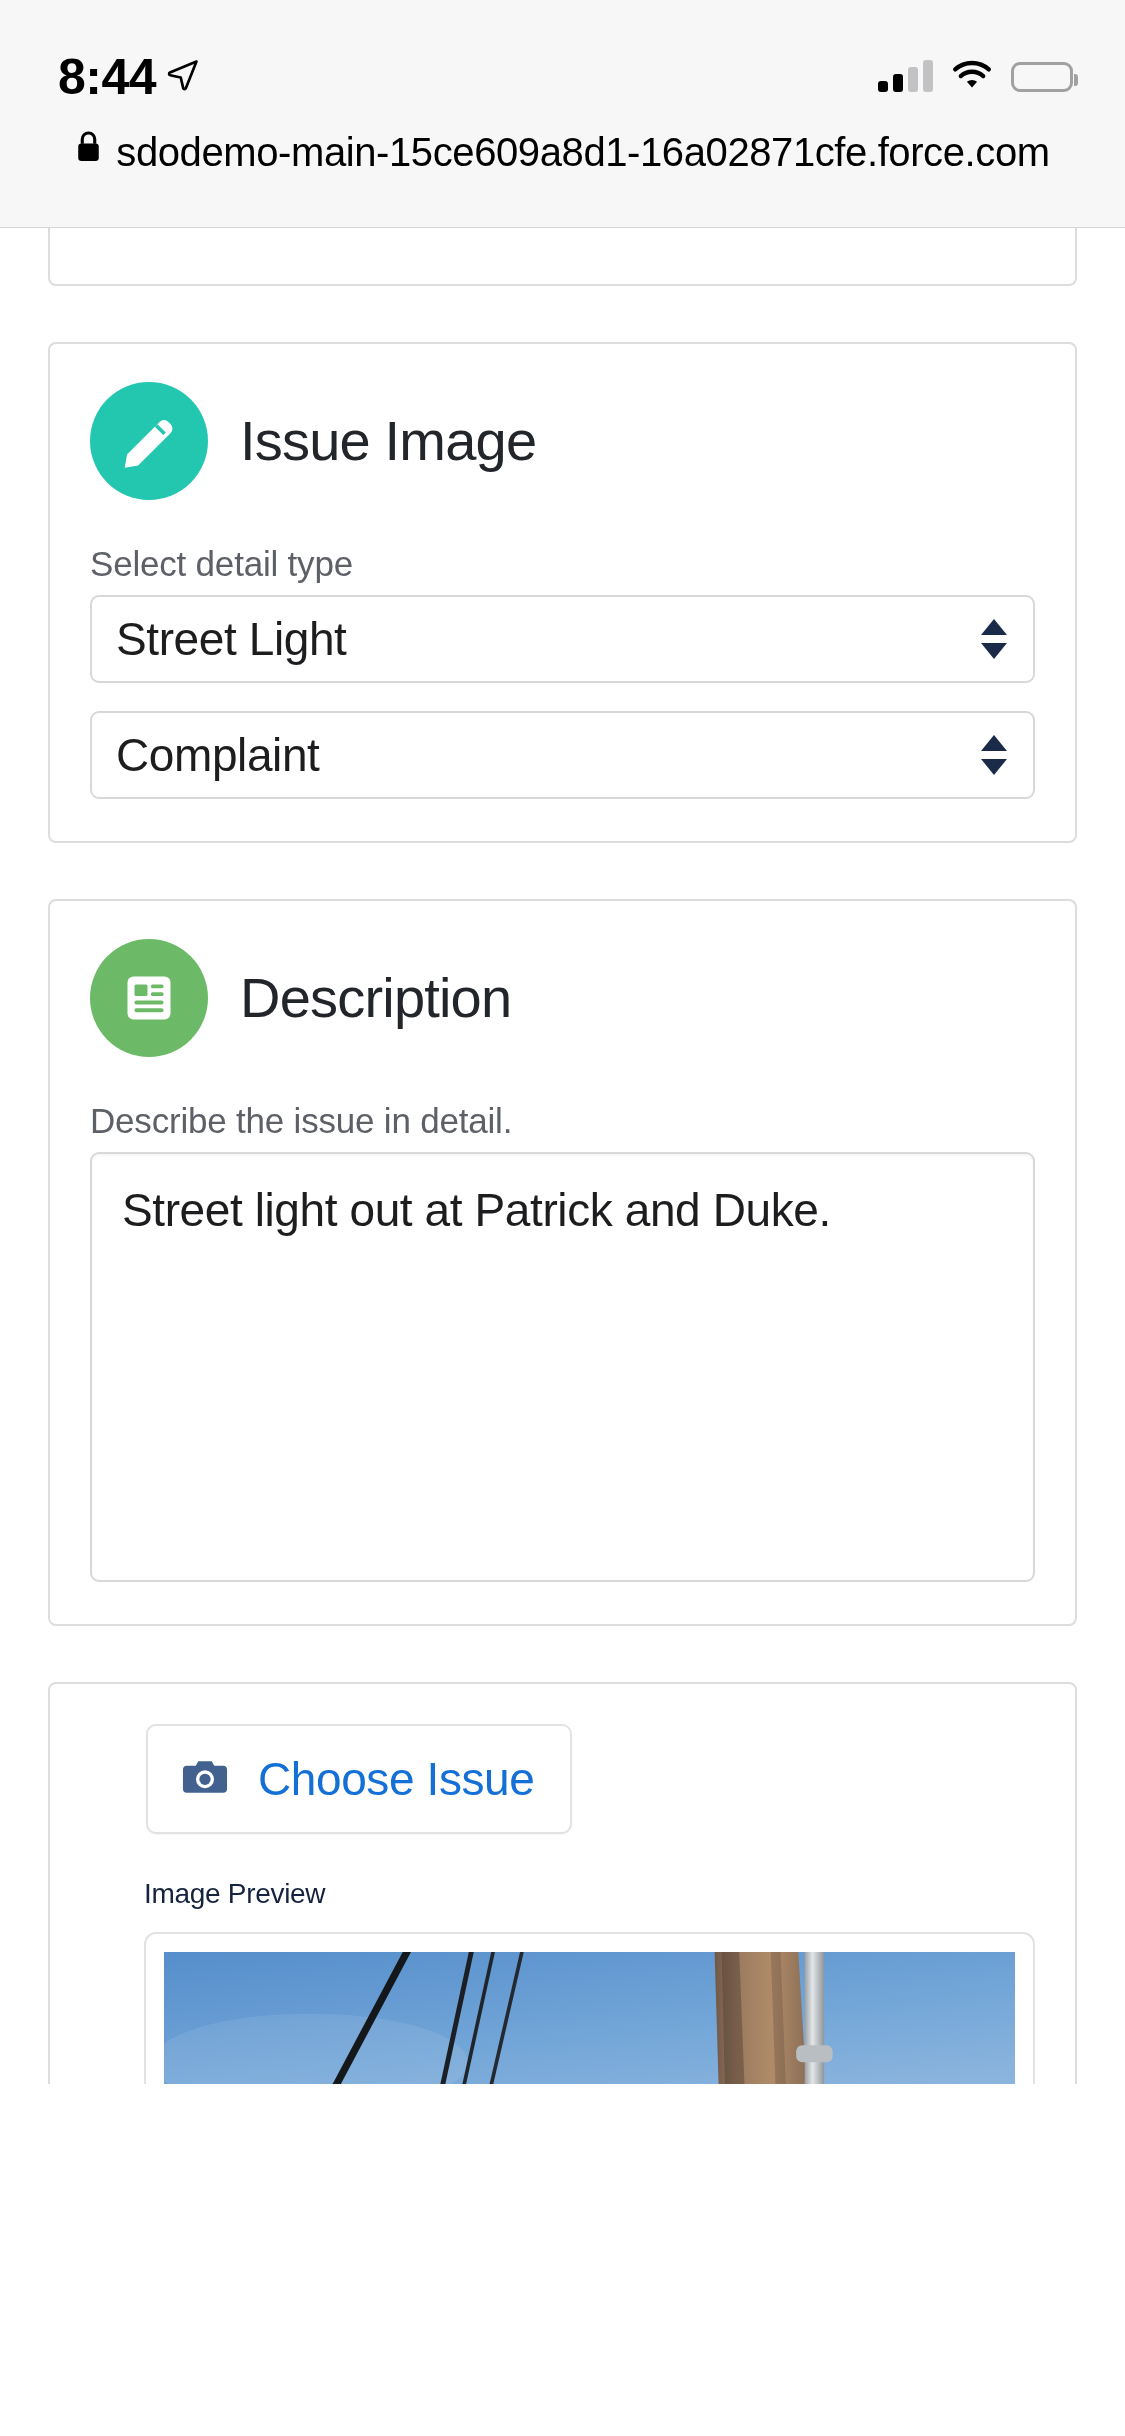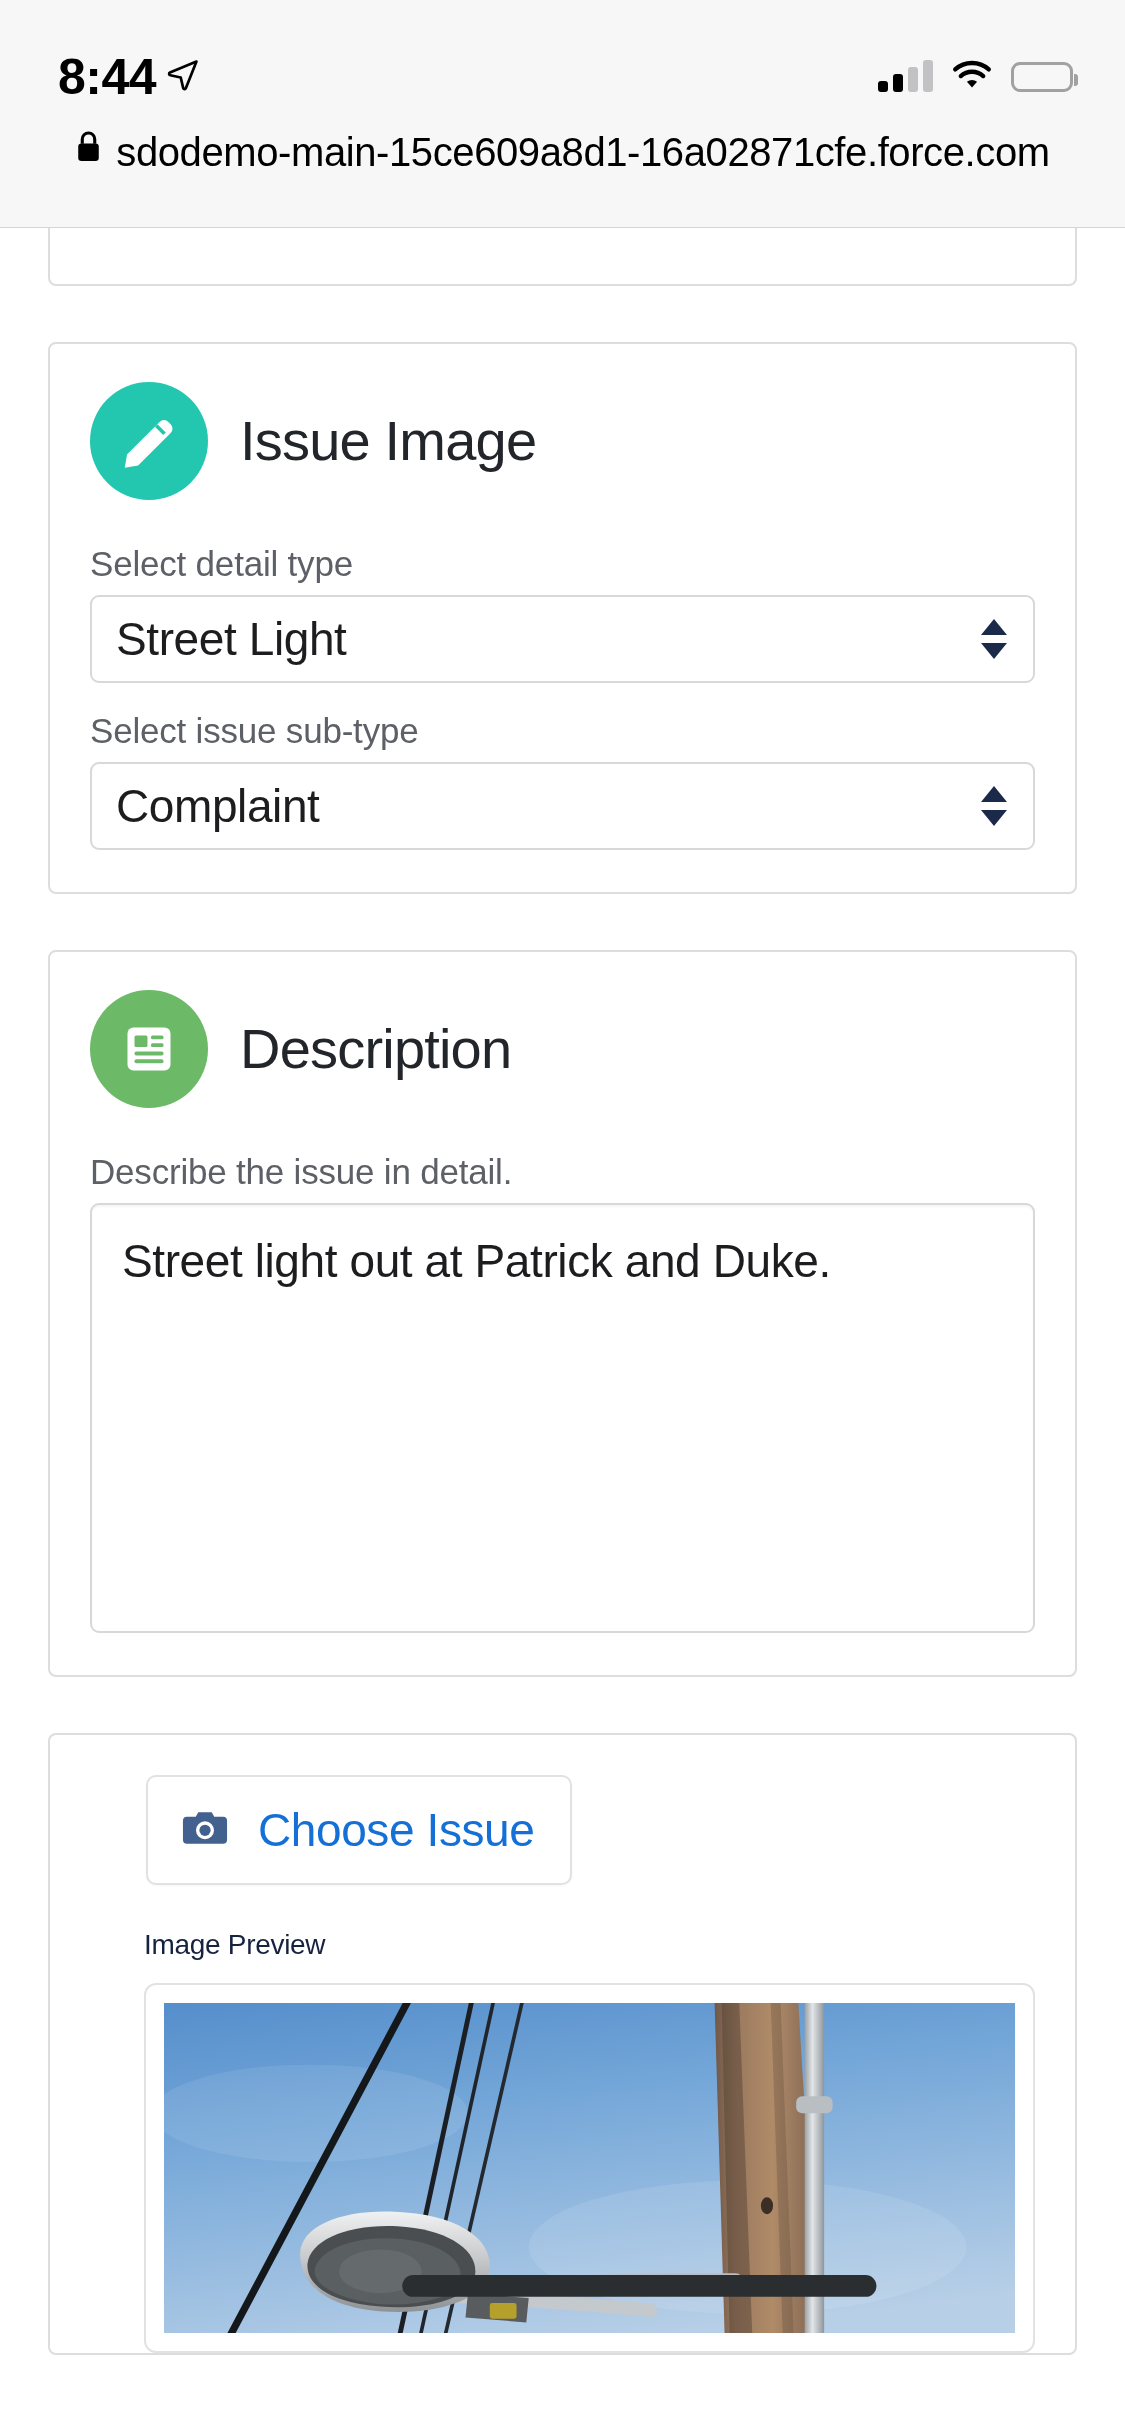--- a/index.html
+++ b/index.html
@@ -9,21 +9,21 @@
     height: 2436px;
     background: #ffffff;
     font-family: "Liberation Sans", sans-serif;
     -webkit-font-smoothing: antialiased;
     overflow: hidden;
   }
 
   .device {
     position: relative;
     width: 1125px;
-    height: 2436px;
+    height: 2084px;
     background: #c2410c;
     overflow: hidden;
   }
 
   
   .status-bar {
     position: relative;
     height: 118px;
     background: #f7f7f7;
     display: flex;
@@ -350,21 +350,20 @@
 
         <label class="field-label">Select detail type</label>
         <div class="select-box">
           <span class="select-value">Street Light</span>
           <span class="stepper">
             <span class="up"></span>
               <span class="down"></span>
           </span>
         </div>
 
-        <label class="field-label">Select issue sub-type</label>
         <div class="select-box" style="margin-bottom:0;">
           <span class="select-value">Complaint</span>
           <span class="stepper">
             <span class="up"></span>
               <span class="down"></span>
           </span>
         </div>
       </div>
     </div>
 

